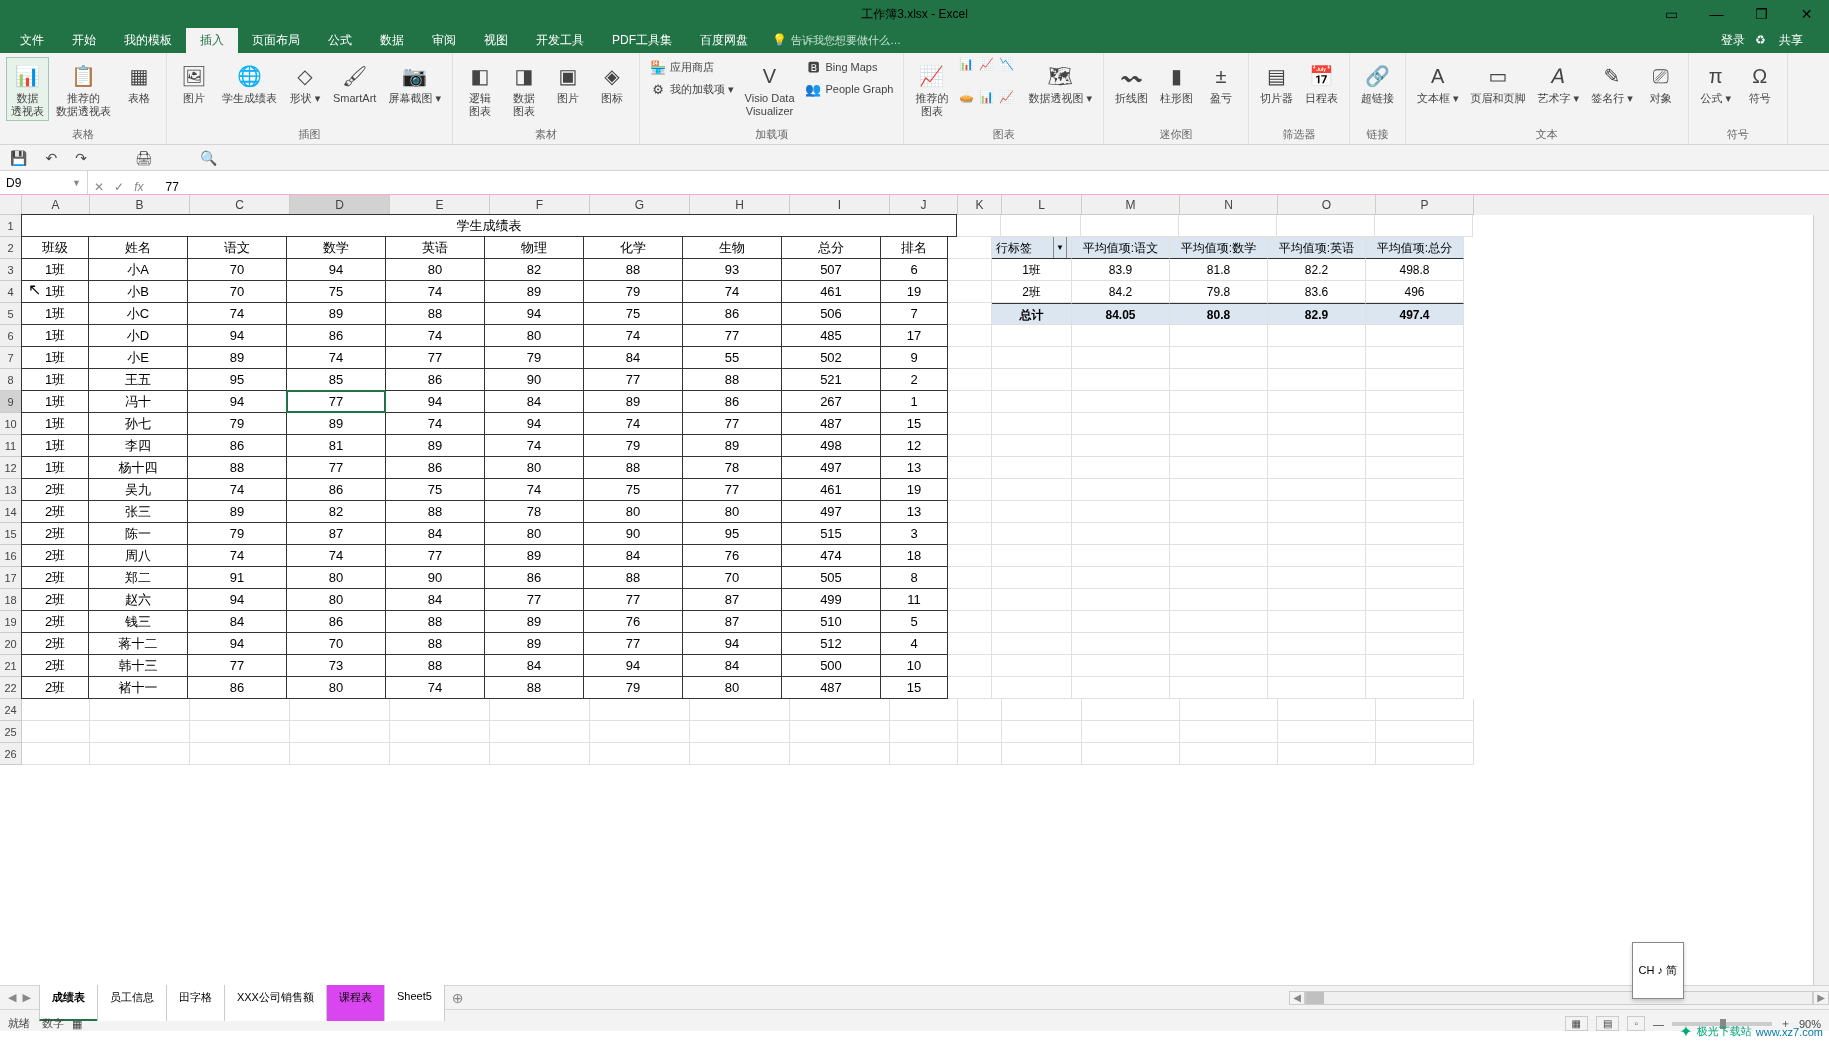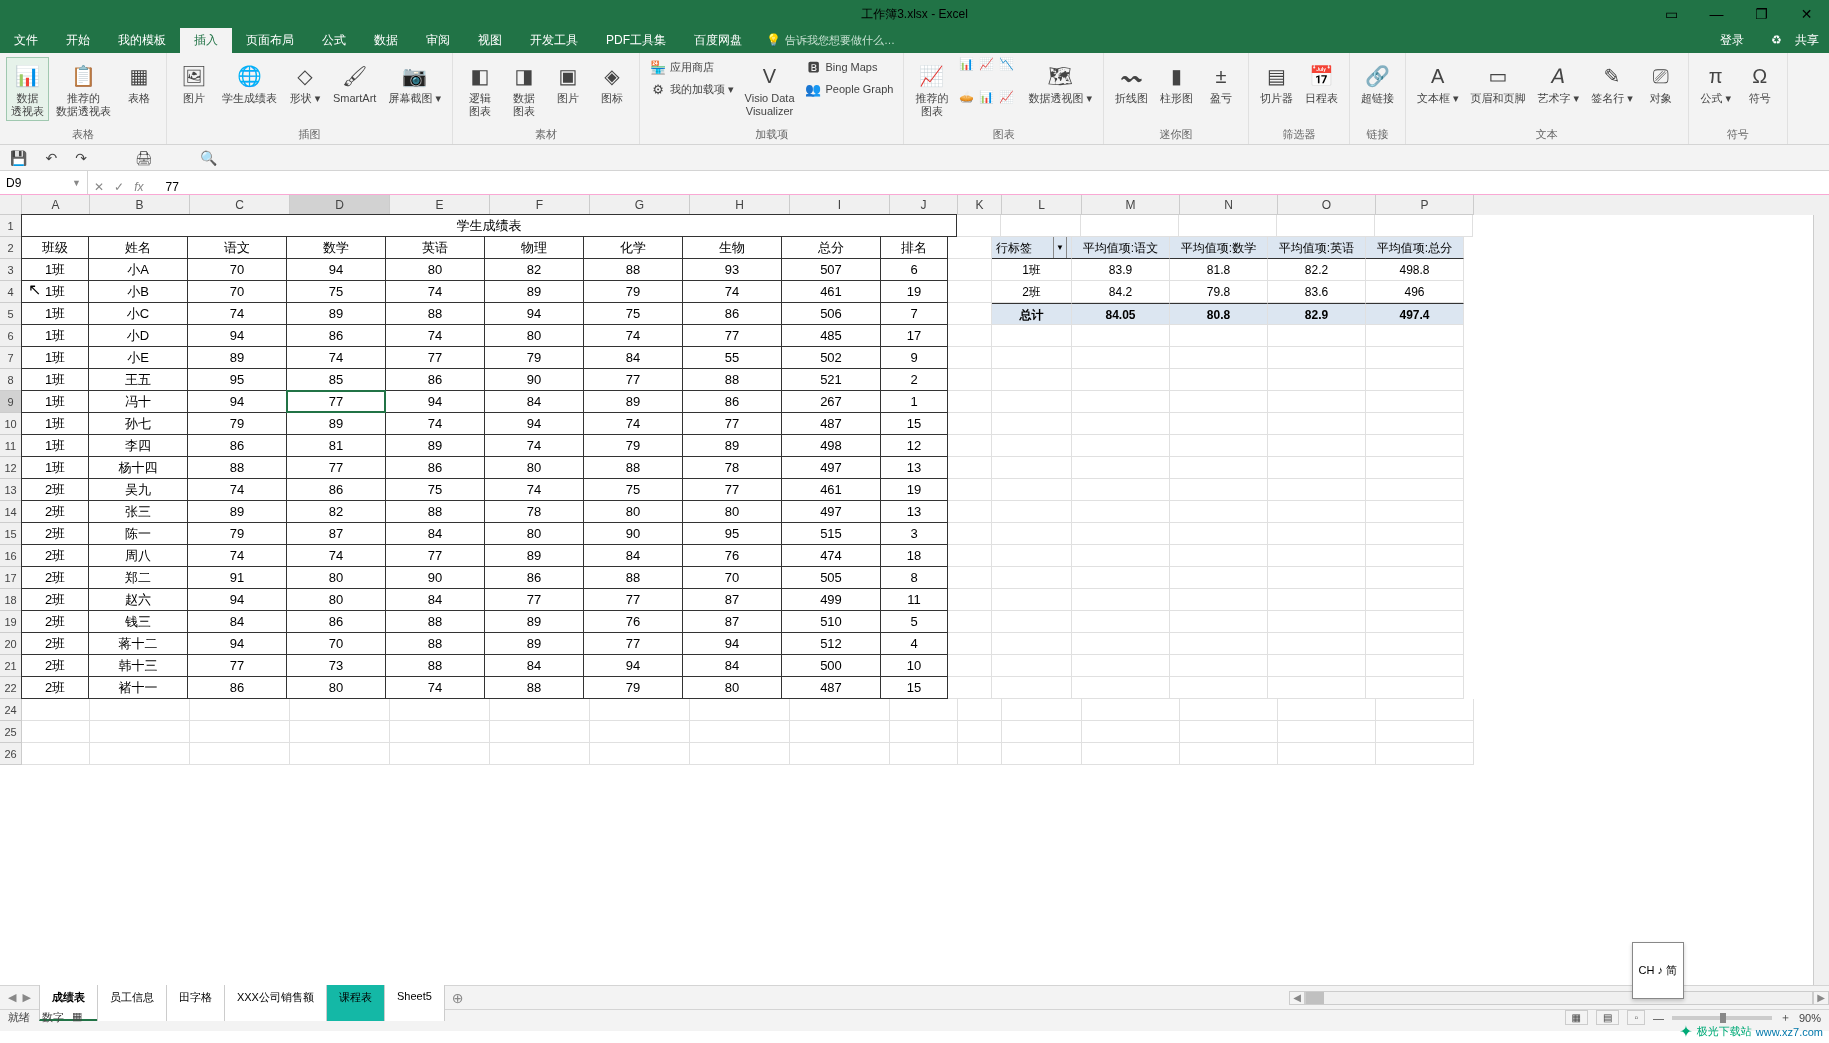--- a/index.html
+++ b/index.html
@@ -6,21 +6,21 @@
 body { background: #fff; overflow: hidden; width: 1829px; height: 1043px; }
 
 .titlebar { background: #217346; color: #000000; height: 28px; display: flex; align-items: center; justify-content: center; position: relative; font-size: 12px; }
 .titlebar .title { text-align: center; }
 .titlebar .winctrl { position: absolute; right: 0; display: flex; }
 .titlebar .winctrl div { width: 45px; text-align: center; cursor: pointer; font-size: 14px; }
 
 .menubar { background: #217346; color: #fff; height: 25px; display: flex; align-items: center; font-size: 12px; }
 .menubar .tab { padding: 4px 14px; cursor: pointer; }
 .menubar .tab.active { background: #f3f3f3; color: #217346; }
-.menubar .right { margin-left: auto; display: flex; align-items: center; padding-right: 10px; gap: 17px; }
+.menubar .right { margin-left: auto; display: flex; align-items: center; padding-right: 26px; }
 .menubar .right span { margin-left: 10px; }
 .menubar .tell { color: #c5e0d0; margin-left: 10px; font-size: 11px; }
 .menubar .tell-icon { font-size: 12px; margin-right: 4px; }
 
 .ribbon { background: #f3f3f3; border-bottom: 1px solid #d4d4d4; height: 92px; display: flex; font-size: 11px; color: #444; }
 .ribbon .group { border-right: 1px solid #e0e0e0; padding: 4px 6px 2px 6px; display: flex; flex-direction: column; justify-content: space-between; align-items: center; }
 .ribbon .group .items { display: flex; gap: 2px; }
 .ribbon .group .label { font-size: 11px; color: #666; padding-top: 2px; }
 .ribbon .btn { display: flex; flex-direction: column; align-items: center; justify-content: flex-start; padding: 2px 4px; cursor: pointer; min-width: 36px; text-align: center; border: 1px solid transparent; }
 .ribbon .btn.highlighted { background: #e6f2ea; border: 1px solid #a0c8b0; }
@@ -58,28 +58,28 @@
 .row .cell.pivot-body { font-size: 12px; }
 .row .cell.rowlabel-hdr { display: flex; align-items:center; justify-content: space-between; padding: 0 4px;}
 .row .cell.rowlabel-hdr .dd { font-size: 8px; border:1px solid #888; padding:0 2px; }
 
 .cursor { position: absolute; pointer-events:none; font-size: 16px; z-index: 1000; }
 
 .sheettabs { background: #f3f3f3; border-top: 1px solid #d4d4d4; height: 24px; display: flex; align-items: center; font-size: 11px; }
 .sheettabs .nav { padding: 0 8px; color: #888; display:flex; gap:6px; }
 .sheettabs .stab { padding: 14px 12px; border: 1px solid #ccc; border-bottom: none; background: #fff; cursor: pointer; margin-right: -1px; }
 .sheettabs .stab.active { background: #fff; border-bottom: 2px solid #217346; font-weight: bold; }
-.sheettabs .stab.hover { background: #14b8a6; }
+.sheettabs .stab.hover { background: #d946ef; }
 .sheettabs .add { padding: 0 8px; color: #888; cursor: pointer; font-size: 14px; }
 .sheettabs .hscroll { margin-left: auto; width: 540px; height: 14px; display:flex; align-items:center; }
 .sheettabs .hscroll .track { flex:1; background:#f0f0f0; border:1px solid #ccc; height:14px; position:relative;}
 .sheettabs .hscroll .thumb { position:absolute; left:0; width:18px; height:100%; background:#c0c0c0;}
 .sheettabs .hscroll .arr { width:16px; text-align:center; color:#888; border:1px solid #ccc; height:14px; font-size:10px; line-height:12px;}
 
-.statusbar { background: #f3f3f3; border-top: 1px solid #d4d4d4; height: 22px; display: flex; align-items: flex-start; font-size: 11px; color: #444; padding: 0 8px; }
+.statusbar { background: #f3f3f3; border-top: 1px solid #d4d4d4; height: 22px; display: flex; align-items: flex-end; font-size: 11px; color: #444; padding: 0 8px; }
 .statusbar .right { margin-left: auto; display: flex; align-items: center; gap: 8px; }
 .statusbar .viewbtn { border: 1px solid #ccc; padding: 1px 6px; font-size: 10px; }
 .statusbar .zoomslider { width: 100px; height:4px; background:#ccc; position:relative;}
 .statusbar .zoomslider .th { position:absolute; left:48%; top:-3px; width:6px; height:10px; background:#888;}
 .ime { position: absolute; right: 145px; bottom: 44px; background: #fff; border: 1px solid #888; padding: 20px 6px; font-size: 11px; box-shadow: 0 2px 4px rgba(0,0,0,.2); }
 .watermark { position:absolute; right:6px; bottom:2px; font-size:11px; color:#0a7; display:flex; align-items:center; gap:4px;}
 .watermark .url{ color:#07a;}
 
 
 .wA{width:68px} .wB{width:100px} .wC{width:100px} .wD{width:100px} .wE{width:100px}
@@ -96,21 +96,21 @@
   <span class="title">工作簿3.xlsx - Excel</span>
   <div class="winctrl">
     <div>▭</div>
     <div>―</div>
     <div>❐</div>
     <div>✕</div>
   </div>
 </div>
 
 <div class="menubar">
-  <div id="menutabs" style="display:flex;">
+  <div id="menutabs" style="display:flex;margin-left:6px;">
       <div class="tab">文件</div>
       <div class="tab">开始</div>
       <div class="tab">我的模板</div>
       <div class="tab active">插入</div>
       <div class="tab">页面布局</div>
       <div class="tab">公式</div>
       <div class="tab">数据</div>
       <div class="tab">审阅</div>
       <div class="tab">视图</div>
       <div class="tab">开发工具</div>

